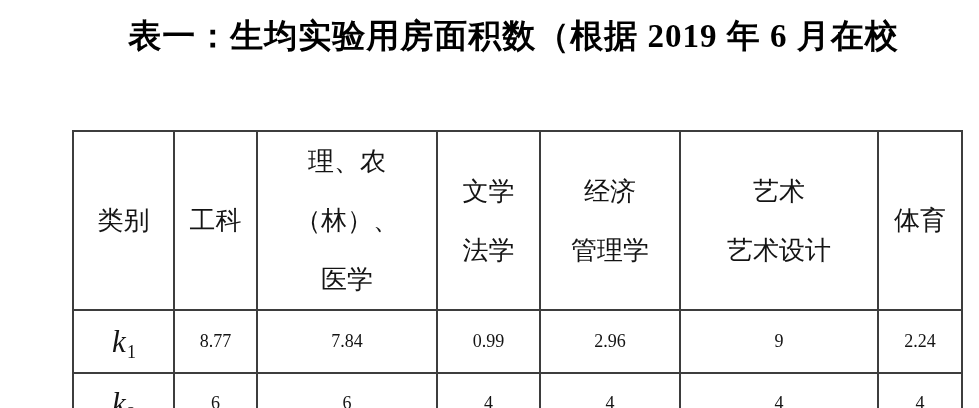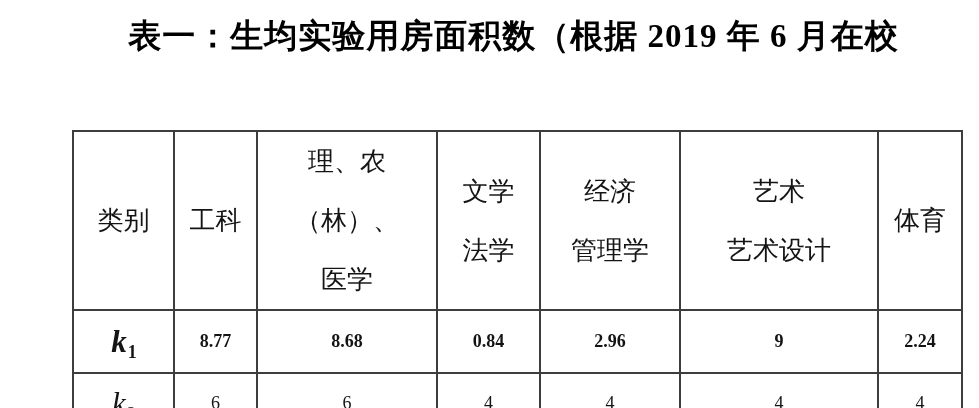--- a/index.html
+++ b/index.html
@@ -39,21 +39,21 @@
   }
   table.area-table td {
     border: 2px solid #3d3d3d;
     text-align: center;
     vertical-align: middle;
     padding: 0;
     overflow: hidden;
   }
   tr.hdr-row td { height: 126px; font-size: 26px; }
   tr.hdr-row .ln { line-height: 59px; }
-  tr.row-k1 td { height: 61px; font-weight: bold; }
+  tr.row-k1 td { height: 61px; }
   tr.row-k2 td { height: 59px; }
   td.val { font-size: 18px; }
   td.klabel { font-size: 31px; }
   .kbase {
     font-style: italic;
     font-family: "Liberation Serif", "DejaVu Serif", serif;
   }
   td.klabel sub {
     font-size: 18px;
     font-style: normal;
@@ -107,22 +107,22 @@
         <div class="ln">艺术设计</div>
       </td>
       <td>
         <div class="ln">体育</div>
       </td>
     </tr>
 
     <tr class="row-k1">
       <td class="klabel"><span class="kbase">k</span><sub>1</sub></td>
       <td class="val">8.77</td>
-      <td class="val">8.68</td>
-      <td class="val">0.84</td>
+      <td class="val">7.84</td>
+      <td class="val">0.99</td>
       <td class="val">2.96</td>
       <td class="val">9</td>
       <td class="val">2.24</td>
     </tr>
 
     <tr class="row-k2">
       <td class="klabel"><span class="kbase">k</span><sub>2</sub></td>
       <td class="val">6</td>
       <td class="val">6</td>
       <td class="val">4</td>

